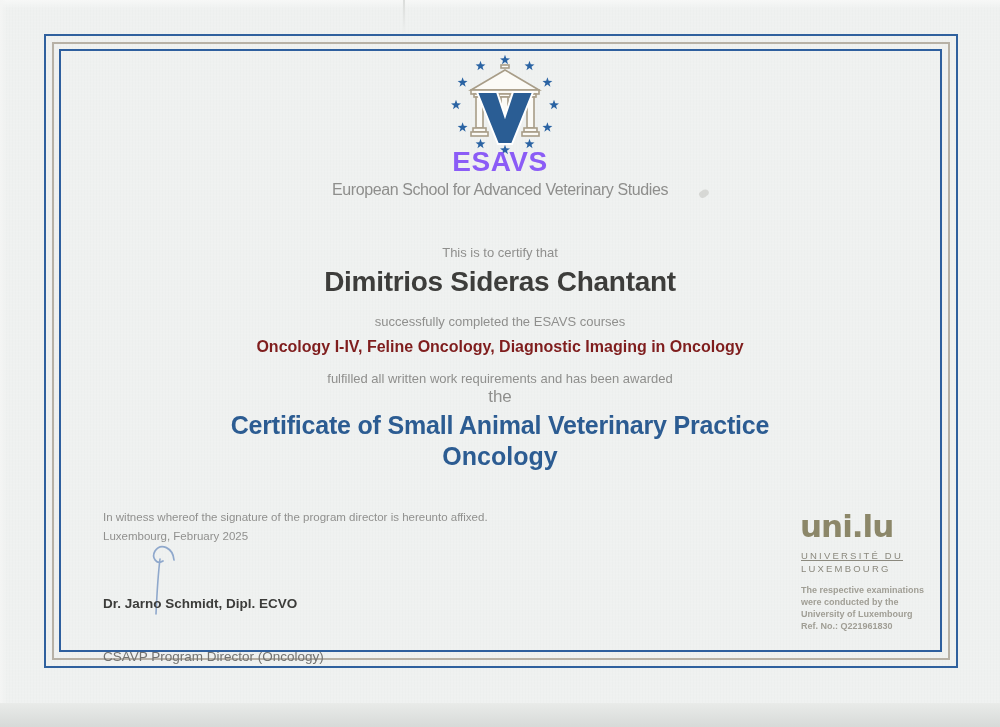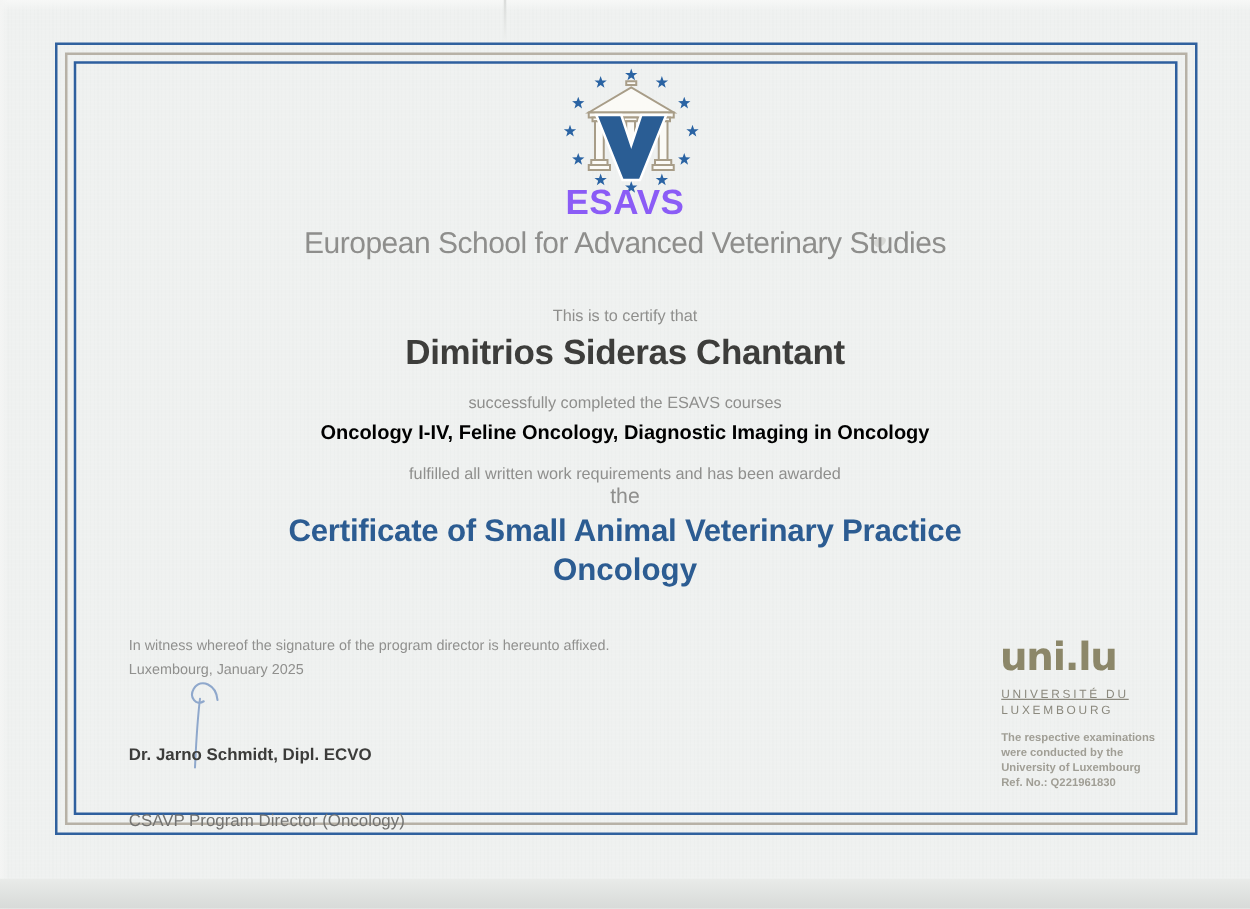--- a/index.html
+++ b/index.html
@@ -24,26 +24,26 @@
   
   .frame{position:absolute;border-style:solid;pointer-events:none;}
   .frame-outer{left:44px;top:34px;width:910px;height:630px;border-width:2px;border-color:#30619e;}
   .frame-mid{left:52px;top:42px;width:894px;height:614px;border-width:2px;border-color:#b7b1a6;}
   .frame-inner{left:59px;top:49px;width:879px;height:599px;border-width:2px;border-color:#2e5f9e;}
 
   .abs{position:absolute;}
   .center{left:0;right:0;text-align:center;}
 
   .esavs-acronym{top:146px;font-size:28px;font-weight:700;color:#8b5cf6;letter-spacing:.5px;}
-  .school-name{top:181px;font-size:24px;font-weight:400;color:#8e8e8c;letter-spacing:-.4px;}
+  .school-name{top:181px;font-size:16px;font-weight:400;color:#8e8e8c;letter-spacing:-.4px;}
 
   .certify-line{top:245px;font-size:13px;color:#8f8f8d;}
   .recipient-name{top:266px;font-size:28px;font-weight:600;color:#3d3d3b;letter-spacing:-.3px;}
   .completion-line{top:314px;font-size:13px;color:#8f8f8d;}
-  .courses-line{top:338px;font-size:16px;font-weight:700;color:#000000;}
+  .courses-line{top:338px;font-size:16px;font-weight:700;color:#7f1d1d;}
   .fulfillment-line{top:371px;font-size:13px;color:#8f8f8d;}
   .article-the{top:387px;font-size:17px;color:#8f8f8d;}
   .award-title-1{top:411px;font-size:25px;font-weight:700;color:#2c5c92;letter-spacing:-.2px;}
   .award-title-2{top:442px;font-size:25px;font-weight:700;color:#2c5c92;}
 
   .witness-line{left:103px;top:511px;font-size:11.5px;color:#90908e;}
   .place-date{left:103px;top:530px;font-size:11.5px;color:#90908e;}
   .signature{left:128px;top:542px;}
   .signatory-name{left:103px;top:596px;font-size:13.5px;font-weight:700;color:#3c3c3a;}
   .signatory-title{left:103px;top:613px;font-size:13.5px;color:#737371;margin-top:36px;}
@@ -114,21 +114,21 @@
 <div class="abs center certify-line">This is to certify that</div>
 <div class="abs center recipient-name">Dimitrios Sideras Chantant</div>
 <div class="abs center completion-line">successfully completed the ESAVS courses</div>
 <div class="abs center courses-line">Oncology I-IV, Feline Oncology, Diagnostic Imaging in Oncology</div>
 <div class="abs center fulfillment-line">fulfilled all written work requirements and has been awarded</div>
 <div class="abs center article-the">the</div>
 <div class="abs center award-title-1">Certificate of Small Animal Veterinary Practice</div>
 <div class="abs center award-title-2">Oncology</div>
 
 <div class="abs witness-line">In witness whereof the signature of the program director is hereunto affixed.</div>
-<div class="abs place-date">Luxembourg, January 2025</div>
+<div class="abs place-date">Luxembourg, February 2025</div>
 
 <svg class="abs signature" width="70" height="74" viewBox="0 0 70 74">
   <path d="M46,18 C45,6 33,0 27,9 C23,16 29,23 35,19" fill="none" stroke="#8fa8cc" stroke-width="1.7" stroke-linecap="round"></path>
   <path d="M32,17 C30,33 29,50 28,72" fill="none" stroke="#8fa8cc" stroke-width="1.6" stroke-linecap="round"></path>
 </svg>
 
 <div class="abs signatory-name">Dr. Jarno Schmidt, Dipl. ECVO</div>
 <div class="abs signatory-title">CSAVP Program Director (Oncology)</div>
 
 <div class="abs unilu-logo">uni.lu</div>

